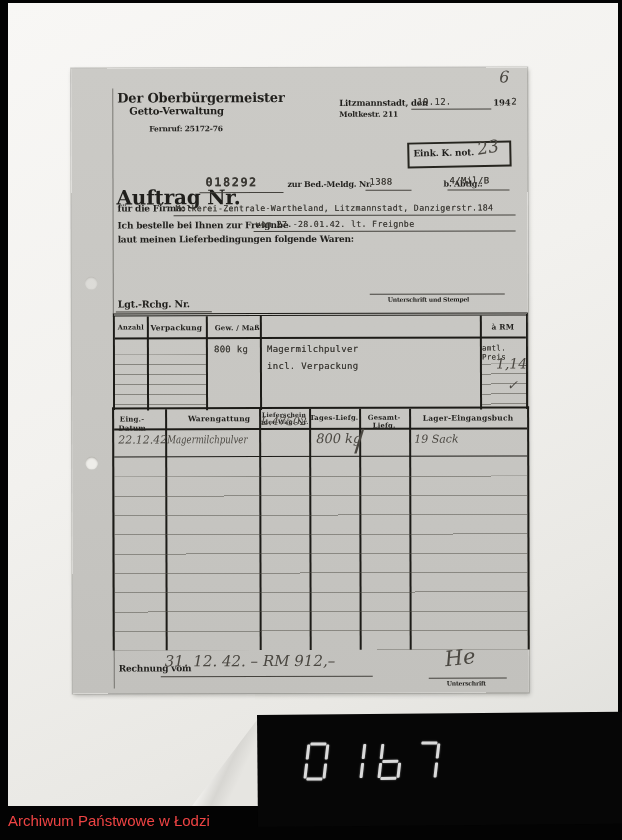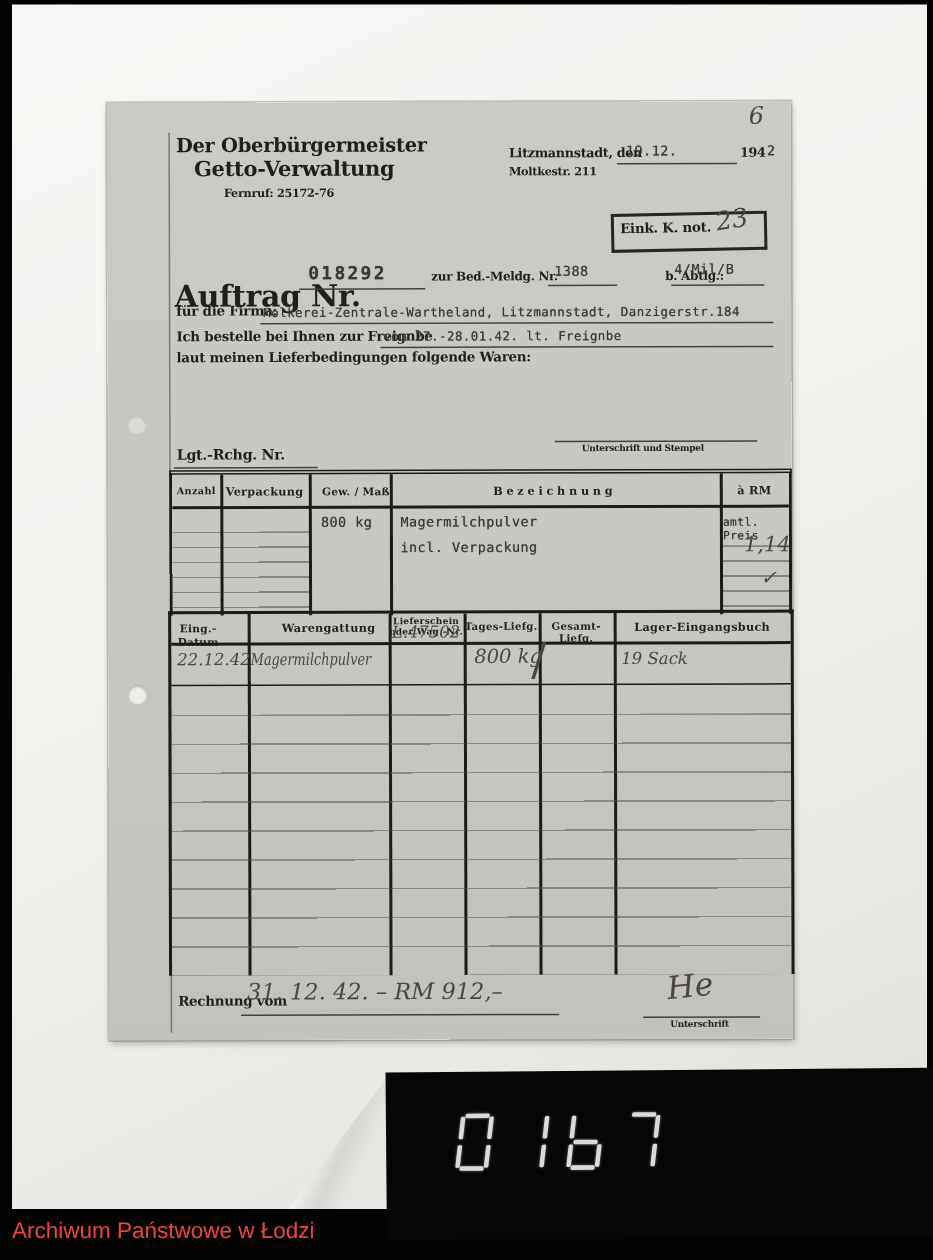--- a/index.html
+++ b/index.html
@@ -74,21 +74,21 @@
   <div class="stack-corner"></div>
 
   <div class="doc">
     <div class="margin-line"></div>
     <div class="hole hole1"></div>
     <div class="hole hole2"></div>
 
     <div class="abs hw" style="left:428px;top:0px;font-size:16px;">6</div>
 
     <div class="abs fr" style="left:46px;top:22px;font-size:13px;">Der Oberbürgermeister</div>
-    <div class="abs fr" style="left:58px;top:37px;font-size:14px;">Getto-Verwaltung</div>
+    <div class="abs fr" style="left:58px;top:37px;font-size:10px;">Getto-Verwaltung</div>
     <div class="abs fr" style="left:78px;top:56px;font-size:7.5px;">Fernruf: 25172-76</div>
 
     <div class="abs fr" style="left:268px;top:30px;font-size:8.5px;">Litzmannstadt, den</div>
     <div class="abs typed" style="left:346px;top:29px;font-size:9px;">19.12.</div>
     <div class="rule" style="left:340px;top:41px;width:80px;"></div>
     <div class="abs fr" style="left:422px;top:30px;font-size:8.5px;">194</div>
     <div class="abs typed" style="left:440px;top:29px;font-size:9px;">2</div>
     <div class="abs fr" style="left:268px;top:42px;font-size:7.5px;">Moltkestr. 211</div>
 
     <div class="stamp">
@@ -122,21 +122,20 @@
     <div class="t" style="left:41px;top:245px;width:411px;height:94px;border-top:3px double #1c1b17;">
       <div class="vline" style="left:32px;height:94px;"></div>
       <div class="vline" style="left:91px;height:94px;"></div>
       <div class="vline" style="left:145px;height:94px;"></div>
       <div class="vline" style="left:365px;height:94px;"></div>
       <div class="hline" style="top:21px;width:411px;"></div>
 
       <div class="th" style="left:0;top:7px;width:32px;font-size:6.5px;">Anzahl</div>
       <div class="th" style="left:32px;top:7px;width:59px;">Verpackung</div>
       <div class="th" style="left:91px;top:7px;width:54px;font-size:7px;text-align:right;">Gew. / Maß</div>
-      <div class="th sp" style="left:145px;top:7px;width:220px;">Bezeichnung</div>
       <div class="th" style="left:365px;top:7px;width:46px;">à RM</div>
 
       <div class="thin-rows" style="left:0;top:38px;width:32px;height:52px;"></div>
       <div class="thin-rows" style="left:34px;top:38px;width:57px;height:52px;"></div>
       <div class="thin-rows" style="left:367px;top:48px;width:44px;height:42px;"></div>
 
       <div class="abs typed" style="left:99px;top:28px;font-size:9px;">800 kg</div>
       <div class="abs typed" style="left:152px;top:28px;font-size:9px;">Magermilchpulver</div>
       <div class="abs typed" style="left:152px;top:45px;font-size:9px;">incl. Verpackung</div>
       <div class="abs typed" style="left:367px;top:28px;font-size:7.5px;">amtl. Preis</div>

